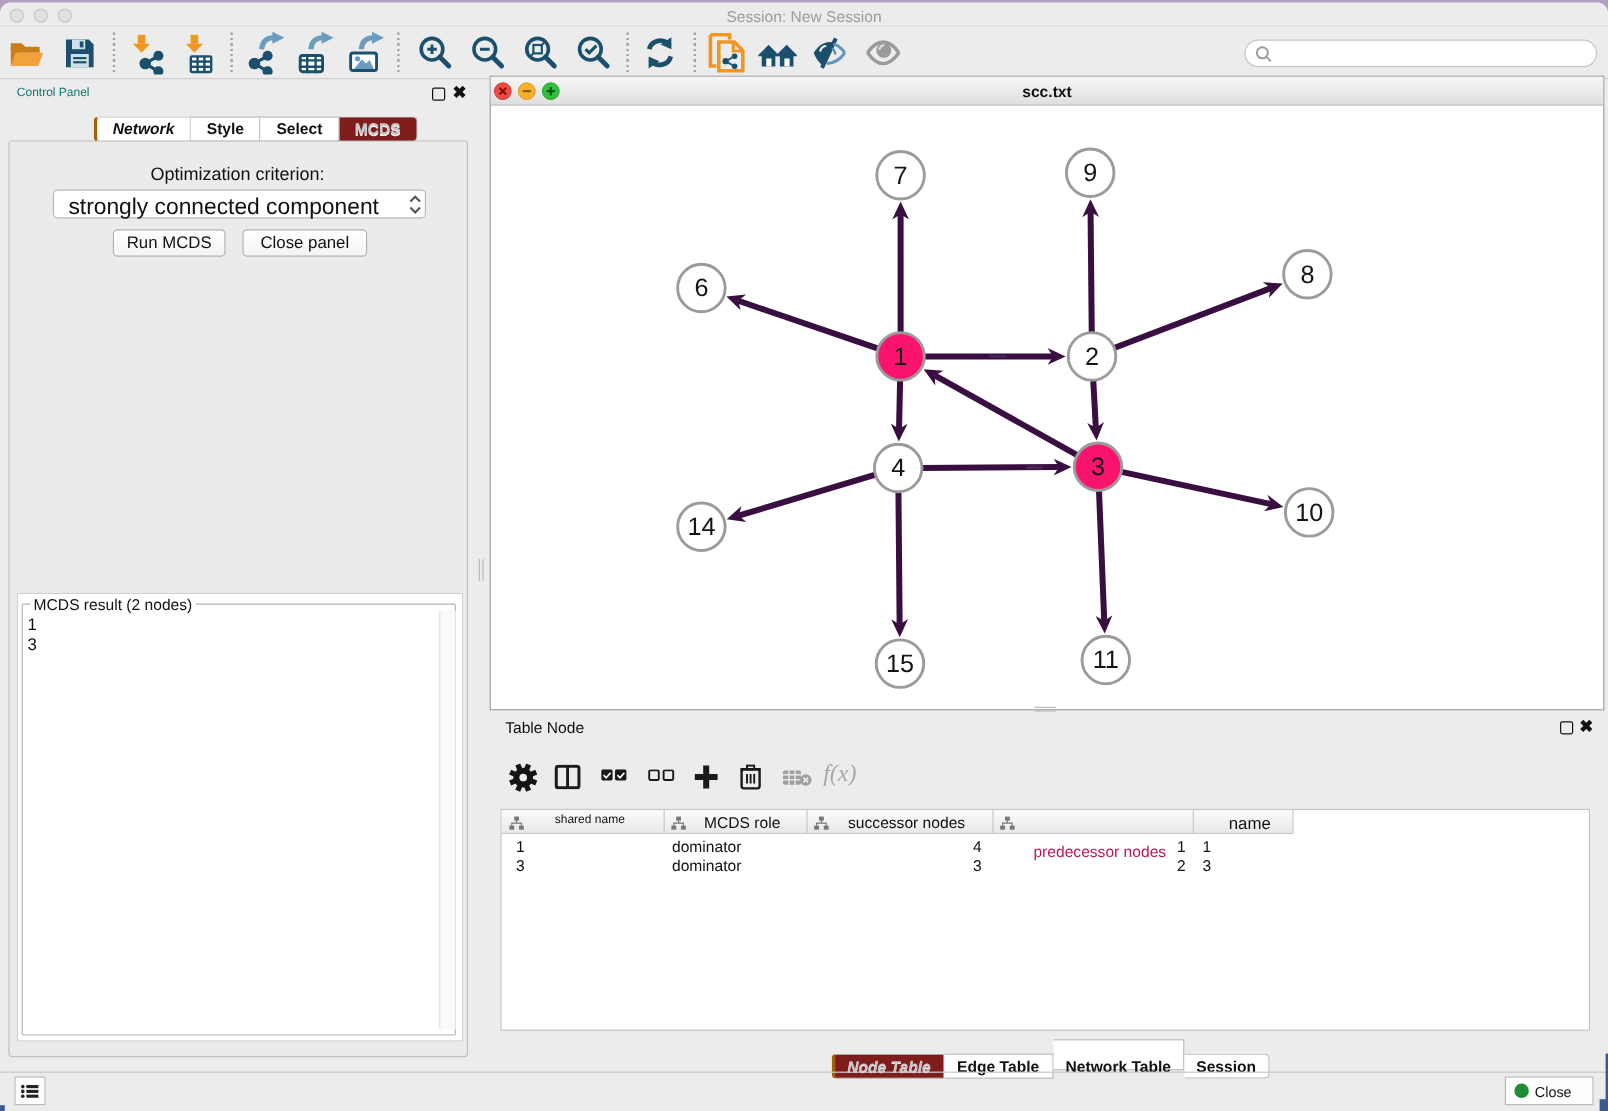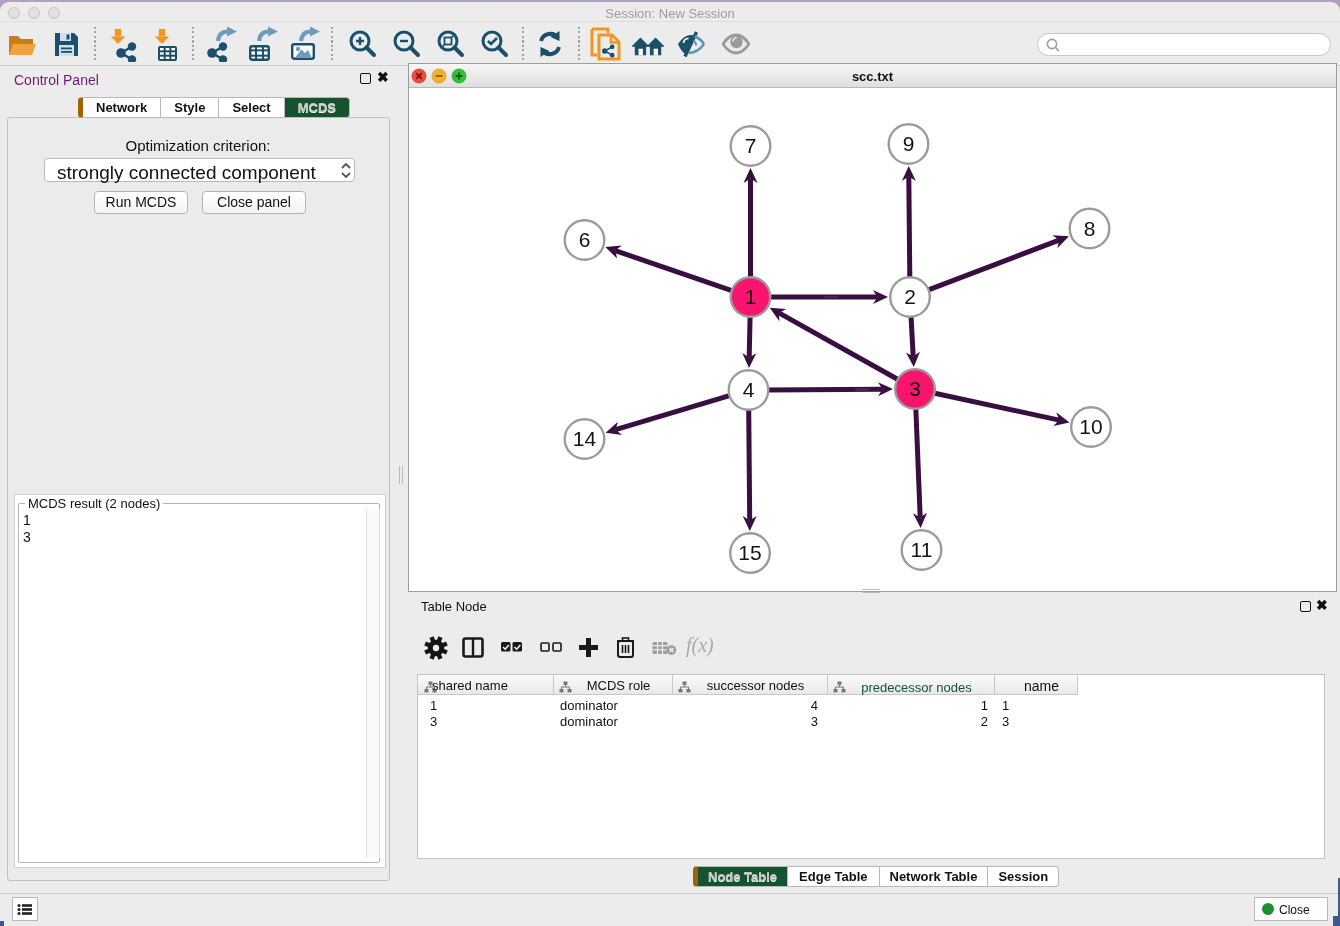--- a/index.html
+++ b/index.html
@@ -3,23 +3,23 @@
 <meta charset="utf-8">
 <style>
 html,body{margin:0;padding:0;width:1340px;height:926px;overflow:hidden;
  font-family:"Liberation Sans",sans-serif;background:#ececec;}
 *{box-sizing:border-box;}
 .abs{position:absolute;}
 .sep{position:absolute;top:27px;height:33px;width:2px;background:repeating-linear-gradient(to bottom,#a3a3a3 0 2px,rgba(0,0,0,0) 2px 4.5px);}
 .ticon{position:absolute;top:26px;width:36px;height:36px;display:flex;align-items:center;justify-content:center;}
 .tab{display:inline-block;height:21px;line-height:19px;padding:0 13px;background:#fff;
  border:1px solid #b9b9b9;border-left:none;font-size:13px;font-weight:bold;color:#111;}
-.tab.first{border-left:5px solid #a16207;border-radius:4px 0 0 4px;}
+.tab.first{border-left:3px solid #a16207;border-radius:4px 0 0 4px;font-style:italic;}
 .tab.last{border-radius:0 4px 4px 0;}
-.tab.sel{background:#14532d;color:#c6c6c6;text-shadow:0 1px 0 #f5f5f5;}
+.tab.sel{background:#7f1d1d;color:#c6c6c6;text-shadow:0 1px 0 #f5f5f5;}
 .btn{position:absolute;background:linear-gradient(#ffffff,#f3f3f3);border:1px solid #b4b4b4;
  border-radius:4px;font-size:14px;color:#111;text-align:center;}
 </style>
 </head>
 <body>
 
 <div class="abs" style="left:0;top:0;width:1340px;height:12px;background:#b3a0c0;"></div>
 
 <div class="abs" style="left:0;top:2px;width:1340px;height:924px;background:#ececec;border-radius:9px 9px 0 0;"></div>
 
@@ -187,21 +187,21 @@
     </svg>
   </div>
 <div class="abs" style="left:0;top:65px;width:1340px;height:0;border-top:1px solid #cfcfcf;"></div>
 
 <div class="abs" style="left:1037px;top:33px;width:294px;height:23px;background:#fff;border:1px solid #c6c6c6;border-radius:12px;"></div>
 <svg class="abs" style="left:1045px;top:37px;" width="16" height="16">
     <circle cx="7" cy="7" r="4.6" fill="none" stroke="#9a9a9a" stroke-width="1.6"></circle>
     <line x1="10.4" y1="10.4" x2="14" y2="14" stroke="#9a9a9a" stroke-width="1.6"></line>
   </svg>
 
-<div class="abs" style="left:14px;top:72px;font-size:14px;color:#701a75;">Control Panel</div>
+<div class="abs" style="left:14px;top:72px;font-size:10px;color:#0f766e;">Control Panel</div>
 <div class="abs" style="left:360px;top:73px;width:11px;height:11px;border:1.6px solid #111;border-radius:2px;"></div>
 <div class="abs" style="left:377px;top:69px;font-size:14px;font-weight:bold;color:#111;">✖</div>
 
 <div class="abs" style="left:7px;top:117px;width:383px;height:764px;border:1px solid #c0c0c0;border-radius:3px;background:#ebebeb;"></div>
 
 <div class="abs" style="left:78px;top:97px;">
   <span class="tab first">Network</span><span class="tab">Style</span><span class="tab">Select</span><span class="tab last sel">MCDS</span>
 </div>
 <div class="abs" style="left:0;top:137px;width:396px;text-align:center;font-size:15px;color:#111;">Optimization criterion:</div>
 
@@ -359,21 +359,21 @@
 
 <div class="abs" style="left:417px;top:674px;width:908px;height:185px;background:#fff;border:1px solid #c4c4c4;"></div>
 <div class="abs" style="left:418px;top:675px;width:659px;height:20px;background:linear-gradient(#fbfbfb,#e8e8e8);border-bottom:1px solid #c9c9c9;"></div>
 <div class="abs" style="left:553px;top:675px;width:0;height:20px;border-left:1px solid #c9c9c9;"></div>
 <div class="abs" style="left:424px;top:679px;"><svg width="13" height="12" viewBox="0 0 13 12">
       <rect x="4.5" y="0.5" width="4" height="3.4" fill="#777"></rect>
       <rect x="0.5" y="8" width="4" height="3.4" fill="#777"></rect>
       <rect x="8.5" y="8" width="4" height="3.4" fill="#777"></rect>
       <path d="M6.5 4 v2 M2.5 8 v-2 h8 v2" fill="none" stroke="#777" stroke-width="1"></path>
     </svg></div>
-<div class="abs" style="left:432px;top:678px;width:119px;text-align:left;font-size:13px;color:#111;">shared name</div>
+<div class="abs" style="left:432px;top:678px;width:119px;text-align:center;font-size:10px;color:#111;">shared name</div>
 <div class="abs" style="left:672px;top:675px;width:0;height:20px;border-left:1px solid #c9c9c9;"></div>
 <div class="abs" style="left:559px;top:679px;"><svg width="13" height="12" viewBox="0 0 13 12">
       <rect x="4.5" y="0.5" width="4" height="3.4" fill="#777"></rect>
       <rect x="0.5" y="8" width="4" height="3.4" fill="#777"></rect>
       <rect x="8.5" y="8" width="4" height="3.4" fill="#777"></rect>
       <path d="M6.5 4 v2 M2.5 8 v-2 h8 v2" fill="none" stroke="#777" stroke-width="1"></path>
     </svg></div>
 <div class="abs" style="left:567px;top:678px;width:103px;text-align:center;font-size:13px;color:#111;">MCDS role</div>
 <div class="abs" style="left:827px;top:675px;width:0;height:20px;border-left:1px solid #c9c9c9;"></div>
 <div class="abs" style="left:678px;top:679px;"><svg width="13" height="12" viewBox="0 0 13 12">
@@ -383,36 +383,36 @@
       <path d="M6.5 4 v2 M2.5 8 v-2 h8 v2" fill="none" stroke="#777" stroke-width="1"></path>
     </svg></div>
 <div class="abs" style="left:686px;top:678px;width:139px;text-align:center;font-size:13px;color:#111;">successor nodes</div>
 <div class="abs" style="left:994px;top:675px;width:0;height:20px;border-left:1px solid #c9c9c9;"></div>
 <div class="abs" style="left:833px;top:679px;"><svg width="13" height="12" viewBox="0 0 13 12">
       <rect x="4.5" y="0.5" width="4" height="3.4" fill="#777"></rect>
       <rect x="0.5" y="8" width="4" height="3.4" fill="#777"></rect>
       <rect x="8.5" y="8" width="4" height="3.4" fill="#777"></rect>
       <path d="M6.5 4 v2 M2.5 8 v-2 h8 v2" fill="none" stroke="#777" stroke-width="1"></path>
     </svg></div>
-<div class="abs" style="left:841px;top:680px;width:151px;text-align:center;font-size:13px;color:#14532d;">predecessor nodes</div>
+<div class="abs" style="left:841px;top:702px;width:151px;text-align:center;font-size:13px;color:#be185d;">predecessor nodes</div>
 <div class="abs" style="left:1077px;top:675px;width:0;height:20px;border-left:1px solid #c9c9c9;"></div>
 <div class="abs" style="left:1008px;top:678px;width:67px;text-align:center;font-size:14px;color:#111;">name</div>
 <div class="abs" style="left:430px;top:698px;font-size:13px;color:#111;">1</div>
 <div class="abs" style="left:560px;top:698px;font-size:13px;color:#111;">dominator</div>
 <div class="abs" style="left:758px;top:698px;width:60px;text-align:right;font-size:13px;color:#111;">4</div>
 <div class="abs" style="left:928px;top:698px;width:60px;text-align:right;font-size:13px;color:#111;">1</div>
 <div class="abs" style="left:1002px;top:698px;font-size:13px;color:#111;">1</div>
 <div class="abs" style="left:430px;top:714px;font-size:13px;color:#111;">3</div>
 <div class="abs" style="left:560px;top:714px;font-size:13px;color:#111;">dominator</div>
 <div class="abs" style="left:758px;top:714px;width:60px;text-align:right;font-size:13px;color:#111;">3</div>
 <div class="abs" style="left:928px;top:714px;width:60px;text-align:right;font-size:13px;color:#111;">2</div>
 <div class="abs" style="left:1002px;top:714px;font-size:13px;color:#111;">3</div>
 
 <div class="abs" style="left:693px;top:866px;">
-  <span class="tab first sel" style="padding:0 10px;">Node Table</span><span class="tab" style="padding:0 11px;">Edge Table</span><span class="tab" style="padding:0 10px;">Network Table</span><span class="tab last" style="padding:0 10px;">Session</span>
+  <span class="tab first sel" style="padding:0 10px;">Node Table</span><span class="tab" style="padding:0 11px;">Edge Table</span><span class="tab" style="padding:12px 10px;">Network Table</span><span class="tab last" style="padding:0 10px;">Session</span>
 </div>
 
 <div class="abs" style="left:0;top:893px;width:1340px;height:0;border-top:1px solid #c8c8c8;"></div>
 <div class="abs" style="left:12px;top:897px;width:26px;height:24px;background:#fdfdfd;border:1px solid #b9b9b9;"></div>
 <svg class="abs" style="left:17px;top:903px;" width="16" height="13">
  <circle cx="2" cy="2.5" r="1.5" fill="#222"></circle>
     <rect x="5" y="1.2" width="10" height="2.6" fill="#222"></rect>
  <circle cx="2" cy="6.5" r="1.5" fill="#222"></circle>
     <rect x="5" y="5.2" width="10" height="2.6" fill="#222"></rect>
  <circle cx="2" cy="10.5" r="1.5" fill="#222"></circle>

